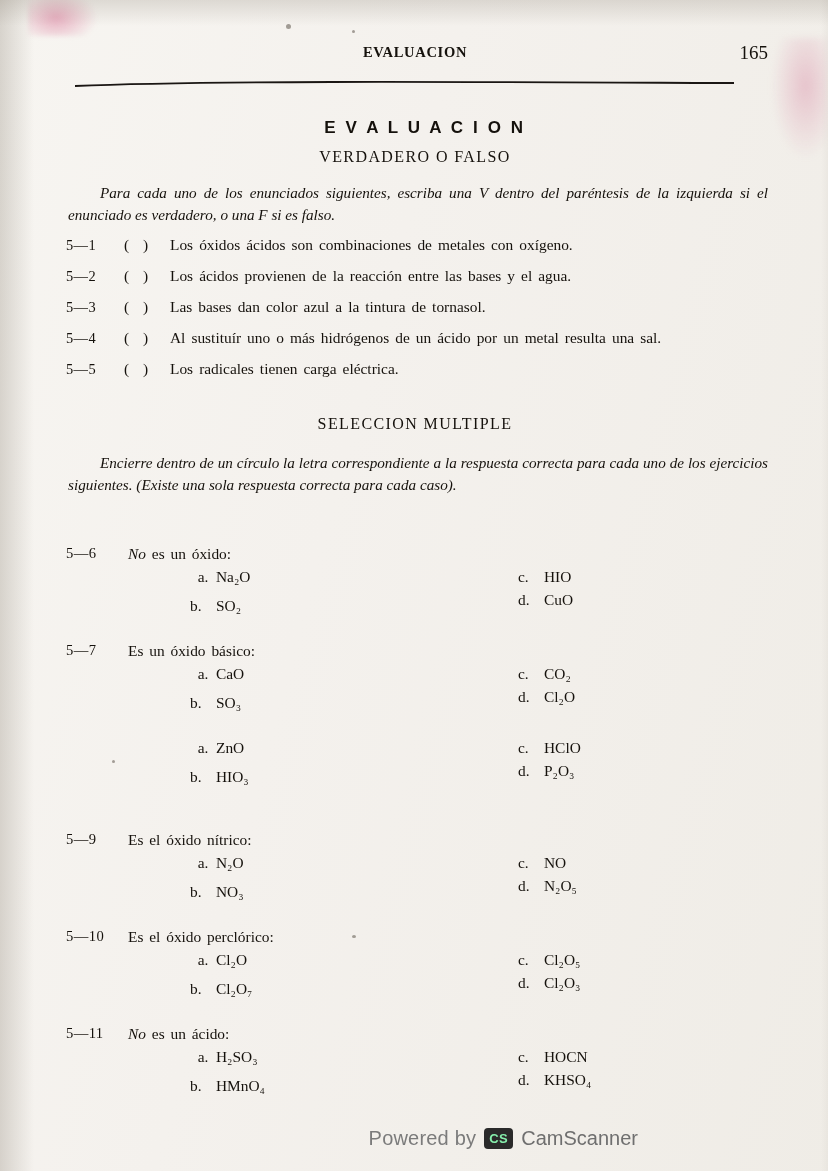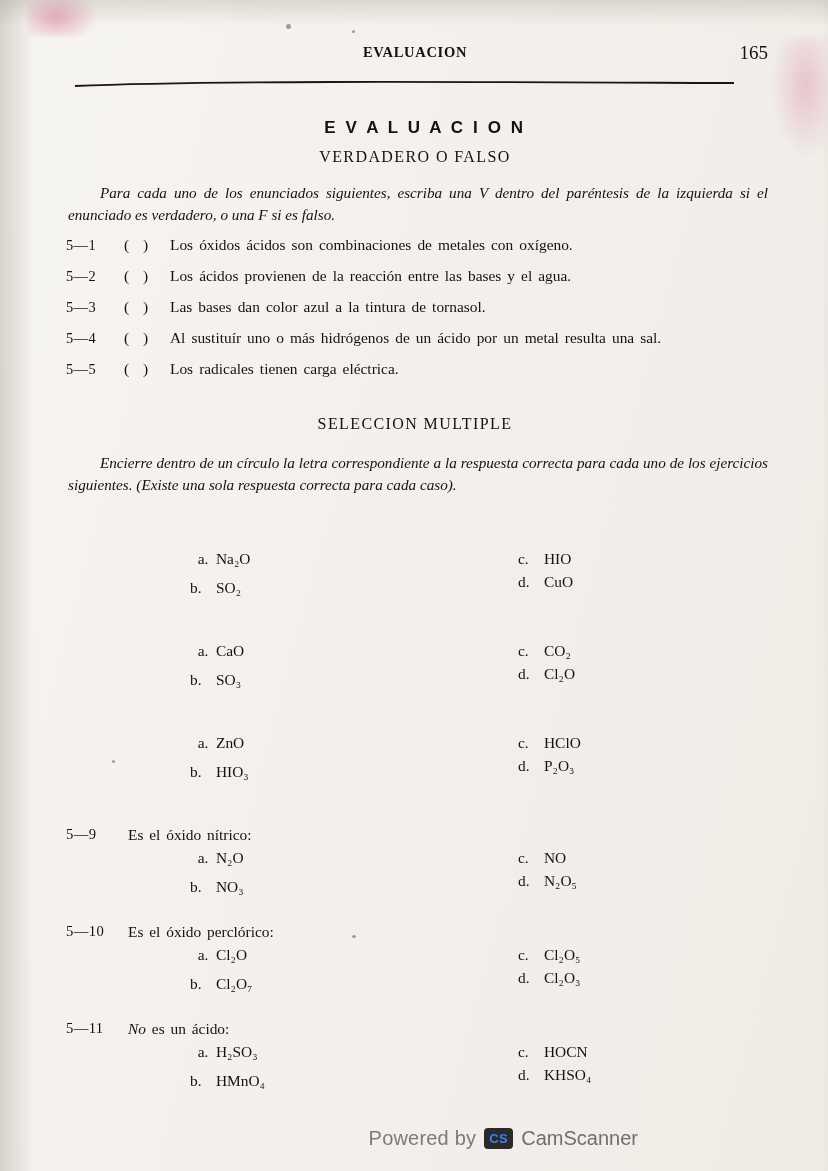--- a/index.html
+++ b/index.html
@@ -214,21 +214,21 @@
     padding-right: 26px;
     box-sizing: border-box;
     color: #7b7b7b;
     font-family: "Liberation Sans", sans-serif;
     font-size: 20px;
   }
   .footer .powered { letter-spacing: 0.2px; }
   .cs-badge {
     display: inline-block;
     background: #2a2a2a;
-    color: #3b82f6;
+    color: #86efac;
     font-weight: bold;
     font-size: 13px;
     border-radius: 4px;
     padding: 3px 5px;
     margin: 0 8px;
     font-family: "Liberation Sans", sans-serif;
     letter-spacing: 0.5px;
   }
   .cs-name { color: #6f6f6f; }
 
@@ -311,29 +311,37 @@
 
     <h2 class="subsection" id="sub-sm">SELECCION   MULTIPLE</h2>
 
     <div class="instructions" id="instr-sm">
       <span class="indent"></span><span>Encierre dentro de un círculo la letra correspondiente a la respuesta correcta para cada uno de los ejercicios siguientes. (Existe una sola respuesta correcta para cada caso).</span>
     </div>
 
     <div class="mc-list">
 
       <div class="mc-item">
+        <div class="mc-head">
+          <div class="mc-num">5—6</div>
+          <div class="mc-stem"><span class="ital">No</span><span> es un óxido:</span></div>
+        </div>
         <div class="mc-options">
           <div class="opt opt-a"><span class="lbl">a.</span><span>Na₂O</span></div>
           <div class="opt opt-b"><span class="lbl">b.</span><span>SO₂</span></div>
           <div class="opt opt-c"><span class="lbl">c.</span><span>HIO</span></div>
           <div class="opt opt-d"><span class="lbl">d.</span><span>CuO</span></div>
         </div>
       </div>
 
       <div class="mc-item">
+        <div class="mc-head">
+          <div class="mc-num">5—7</div>
+          <div class="mc-stem"><span class="ital"></span><span>Es un óxido básico:</span></div>
+        </div>
         <div class="mc-options">
           <div class="opt opt-a"><span class="lbl">a.</span><span>CaO</span></div>
           <div class="opt opt-b"><span class="lbl">b.</span><span>SO₃</span></div>
           <div class="opt opt-c"><span class="lbl">c.</span><span>CO₂</span></div>
           <div class="opt opt-d"><span class="lbl">d.</span><span>Cl₂O</span></div>
         </div>
       </div>
 
       <div class="mc-item">
         <div class="mc-options">

